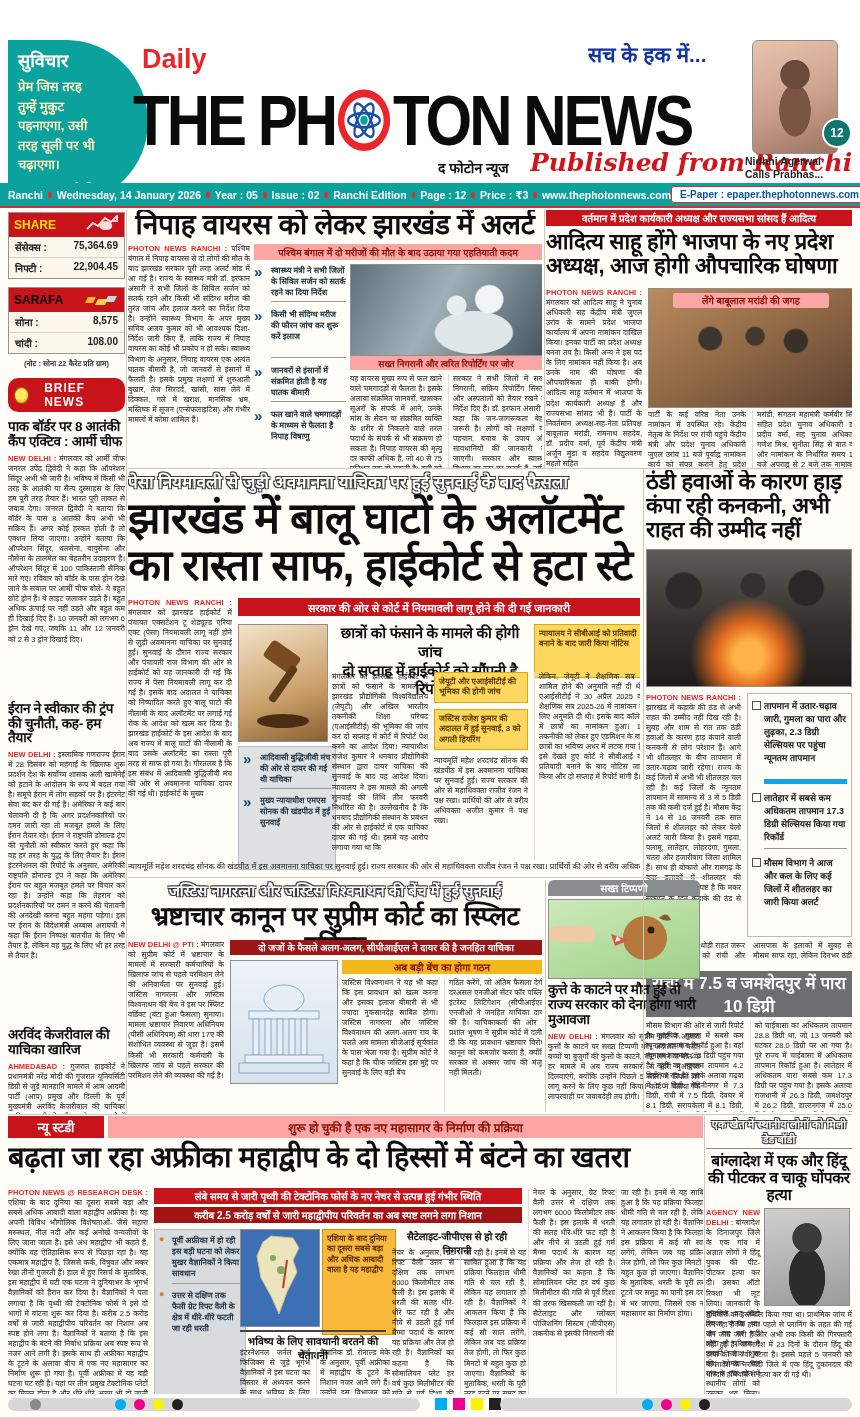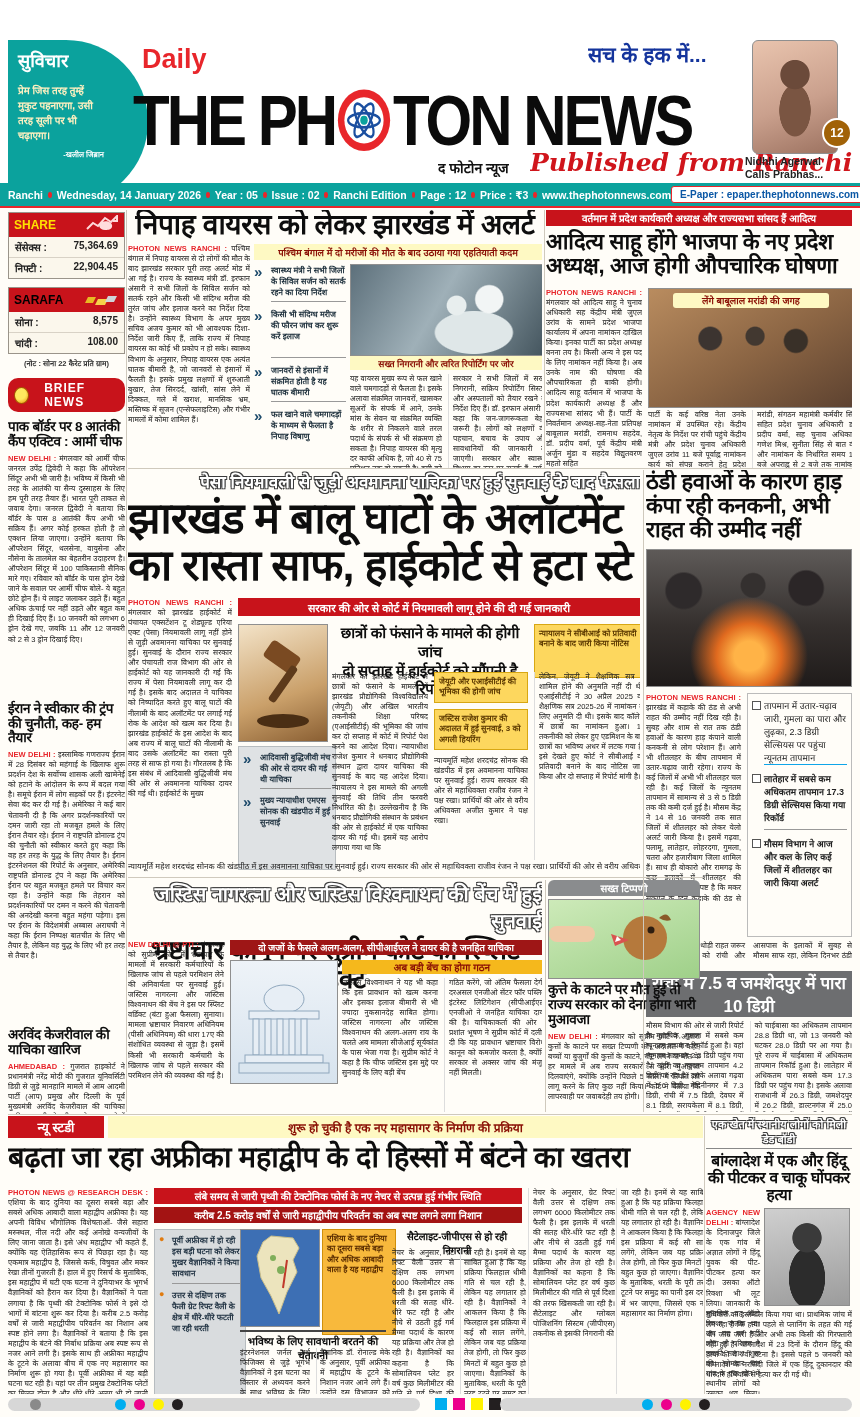--- a/index.html
+++ b/index.html
@@ -2,21 +2,21 @@
 <html><head>
 <meta charset="utf-8">
 <style>
   html,body{margin:0;padding:0}
   body{background:#a8adb3;font-family:"Liberation Sans","DejaVu Sans",sans-serif}
   #page{position:relative;width:860px;height:1417px;background:#fffdf8;margin:0 auto;overflow:hidden}
   .abs{position:absolute;overflow:hidden}
   .jtxt{font-size:7.5px;line-height:1.34;text-align:justify;color:#1b1b1b}
   .dl{font-weight:bold;color:#e8262b}
   .hl{font-weight:800;color:#0d0d0d;line-height:1.1;letter-spacing:-0.3px}
-  .ystrip{background:#fef9c3;color:#8a1005;font-weight:bold;text-align:center;display:flex;align-items:center;justify-content:center}
+  .ystrip{background:#fca5a5;color:#8a1005;font-weight:bold;text-align:center;display:flex;align-items:center;justify-content:center}
   .rstrip{background:#c8131b;color:#fff;font-weight:bold;text-align:center;display:flex;align-items:center;justify-content:center}
   .outk{font-weight:800;color:#fff;text-shadow:-1px -1px 0 #3c3c3c,1px -1px 0 #3c3c3c,-1px 1px 0 #3c3c3c,1px 1px 0 #3c3c3c}
   .vline{position:absolute;width:1px;background:#cfc9bd}
   .hline{position:absolute;height:1px;background:#cfc9bd}
   .photo{border:1px solid #8f8f8f}
   .dot{display:inline-block;width:6px;height:6px;border-radius:50%;background:#e8262b;margin:0 5px;vertical-align:middle}
   .chev{color:#1d4a6b;font-weight:800;font-size:15px;line-height:1;flex:0 0 14px}
   .gbul{color:#e07b10;font-size:9px;flex:0 0 10px;line-height:1.2}
   .sqbul{display:inline-block;width:7px;height:7px;border:1.5px solid #555;background:#fff;flex:0 0 7px;margin-top:2px}
   .bitem{display:flex;gap:3px;align-items:flex-start}
@@ -30,21 +30,21 @@
   .csq{width:12px;height:12px;margin:0 3px}
 </style>
 </head>
 <body>
 
 <div id="page">
 
   <div class="abs" style="left:0;top:0;width:860px;height:183px;background:#fff">
     <div class="abs teal-bar" style="left:8px;top:40px;width:120px;height:148px;border-radius:0 110px 110px 0;padding:8px 10px;color:#fff">
       <div style="font-size:18px;font-weight:800;color:#fff">सुविचार</div>
-      <div style="font-size:10px;font-weight:bold;color:#fdf0c0;margin-top:11px;line-height:1.5;width:82px">प्रेम जिस तरह तुम्हें मुकुट पहनाएगा, उसी तरह सूली पर भी चढ़ाएगा।</div>
+      <div style="font-size:13px;font-weight:bold;color:#fdf0c0;margin-top:5px;line-height:1.5;width:82px">प्रेम जिस तरह तुम्हें मुकुट पहनाएगा, उसी तरह सूली पर भी चढ़ाएगा।</div>
       <div style="font-size:7.5px;font-weight:bold;margin-top:6px;text-align:right;width:86px">-खलील जिब्रान</div>
     </div>
     <div class="abs" style="left:142px;top:44px;font-size:27px;font-weight:800;color:#e8262b">Daily</div>
     <div class="abs" style="left:133px;top:66px;width:590px;height:92px;display:flex;align-items:center;font-weight:800;color:#0b0b0b;font-size:60px;letter-spacing:-3px;transform:scaleY(1.18);transform-origin:top">
       <span>THE PH</span>
       <span class="abs" style="position:static;display:inline-block;width:56px;height:56px;margin:0 1px">
         <svg viewBox="0 0 60 60" width="56" height="56">
           <circle cx="30" cy="30" r="28" fill="#e8262b"></circle>
           <circle cx="30" cy="30" r="21" fill="#fff"></circle>
           <g stroke="#1b4fa0" stroke-width="2.4" fill="none">
@@ -54,21 +54,21 @@
           </g>
           <circle cx="30" cy="30" r="4" fill="#0ba29d"></circle>
         </svg>
       </span>
       <span>TON NEWS</span>
     </div>
     <div class="abs" style="left:588px;top:40px;font-size:21px;font-weight:800;color:#14349c">सच के हक में...</div>
     <div class="abs" style="left:438px;top:158px;font-size:14px;font-weight:800;color:#111">द फोटोन न्यूज</div>
     <div class="abs" style="left:530px;top:148px;font-size:25px;font-weight:bold;font-style:italic;color:#d0151c;font-family:'DejaVu Serif','Liberation Serif',serif">Published from Ranchi</div>
     <div class="abs photo" style="left:752px;top:40px;width:84px;height:112px;border-radius:6px;background:radial-gradient(circle at 50% 30%,#6b4a3a 0 16%,transparent 17%),radial-gradient(ellipse at 50% 62%,#7a5542 0 26%,transparent 27%),linear-gradient(160deg,#e9c4ae,#caa08d 55%,#9c7260)"></div>
-    <div class="abs" style="left:822px;top:118px;width:26px;height:26px;border-radius:50%;background:#a16207;color:#fff;font-weight:800;font-size:12px;display:flex;align-items:center;justify-content:center;border:2px solid #fff">12</div>
+    <div class="abs" style="left:822px;top:118px;width:26px;height:26px;border-radius:50%;background:#0f766e;color:#fff;font-weight:800;font-size:12px;display:flex;align-items:center;justify-content:center;border:2px solid #fff">12</div>
     <div class="abs" style="left:745px;top:155px;width:112px;font-size:10.5px;font-weight:800;color:#222;line-height:1.25">
       <div>Nidhhi Agerwal</div>
       <div>Calls Prabhas...</div>
     </div>
   </div>
 
   <div class="abs teal-bar" style="left:0;top:183px;width:860px;height:23px;display:flex;align-items:center;padding:0 8px;color:#fff;font-size:10.5px;font-weight:bold;white-space:nowrap">
     <span>Ranchi</span>
       <span class="dot"></span>
     <span>Wednesday, 14 January 2026</span>
@@ -184,21 +184,21 @@
     <div class="hl" style="font-size:22px;margin-top:4px">आदित्य साहू होंगे भाजपा के नए प्रदेश अध्यक्ष, आज होगी औपचारिक घोषणा</div>
     <div class="abs jtxt" style="left:0;top:78px;width:96px;height:180px"><span class="dl">PHOTON NEWS RANCHI :</span> <span>मंगलवार को आदित्य साहू ने चुनाव अधिकारी सह केंद्रीय मंत्री जुएल उरांव के सामने प्रदेश भाजपा कार्यालय में अपना नामांकन दाखिल किया। इनका पार्टी का प्रदेश अध्यक्ष बनना तय है। किसी अन्य ने इस पद के लिए नामांकन नहीं किया है। अब उनके नाम की घोषणा की औपचारिकता ही बाकी होगी। आदित्य साहू वर्तमान में भाजपा के प्रदेश कार्यकारी अध्यक्ष हैं और राज्यसभा सांसद भी हैं। पार्टी के निवर्तमान अध्यक्ष-सह-नेता प्रतिपक्ष बाबूलाल मरांडी, रामनाथ सहदेव, डॉ. प्रदीप वर्मा, पूर्व केंद्रीय मंत्री अर्जुन मुंडा व सहदेव विद्युतवरण महतो सहित</span></div>
     <div class="abs photo" style="left:102px;top:78px;width:204px;height:118px;background:radial-gradient(circle at 30% 42%,#3c3430 0 7%,transparent 8%),radial-gradient(circle at 52% 40%,#423830 0 7%,transparent 8%),radial-gradient(circle at 72% 44%,#393028 0 7%,transparent 8%),linear-gradient(150deg,#b98c5f,#8a6443 55%,#5d4230)">
       <div class="ystrip" style="height:15px;font-size:9.5px;margin:4px 24px 0 24px;border-radius:3px">लेंगे बाबूलाल मरांडी की जगह</div>
     </div>
     <div class="abs jtxt" style="left:102px;top:200px;width:98px;height:58px">पार्टी के कई वरिष्ठ नेता उनके नामांकन में उपस्थित रहे। केंद्रीय नेतृत्व के निर्देश पर रांची पहुंचे केंद्रीय मंत्री और प्रदेश चुनाव अधिकारी जुएल उरांव 11 बजे पूर्वाह्न नामांकन कार्य को संपन्न कराने हेतु प्रदेश कार्यालय पहुंचे। प्रदेश अध्यक्ष एवं नेता प्रतिपक्ष बाबूलाल</div>
     <div class="abs jtxt" style="left:206px;top:200px;width:100px;height:58px;border-left:1px solid #ddd;padding-left:4px">मरांडी, संगठन महामंत्री कर्मवीर सिंह सहित प्रदेश चुनाव अधिकारी डॉ. प्रदीप वर्मा, सह चुनाव अधिकारी गणेश मिश्र, सुनीता सिंह से बात की और नामांकन के निर्धारित समय 12 बजे अपराह्न से 2 बजे तक नामांकन कक्ष में बैठकर नामांकन पत्र ग्रहण किया।</div>
   </div>
 
   <div class="abs" style="left:128px;top:470px;width:512px;height:406px">
-    <div class="outk" style="font-size:17px;text-align:right">पेसा नियमावली से जुड़ी अवमानना याचिका पर हुई सुनवाई के बाद फैसला</div>
+    <div class="outk" style="font-size:17px;text-align:left">पेसा नियमावली से जुड़ी अवमानना याचिका पर हुई सुनवाई के बाद फैसला</div>
     <div class="hl" style="font-size:43px;letter-spacing:-1px;margin-top:2px">झारखंड में बालू घाटों के अलॉटमेंट</div>
     <div class="hl" style="font-size:43px;letter-spacing:-1px">का रास्ता साफ, हाईकोर्ट से हटा स्टे</div>
     <div class="abs jtxt" style="left:0;top:128px;width:104px;height:262px"><span class="dl">PHOTON NEWS RANCHI :</span> <span>मंगलवार को झारखंड हाईकोर्ट में पंचायत एक्सटेंशन टू शेड्यूल्ड एरिया एक्ट (पेसा) नियमावली लागू नहीं होने से जुड़ी अवमानना याचिका पर सुनवाई हुई। सुनवाई के दौरान राज्य सरकार और पंचायती राज विभाग की ओर से हाईकोर्ट को यह जानकारी दी गई कि राज्य में पेसा नियमावली लागू कर दी गई है। इसके बाद अदालत ने याचिका को निष्पादित करते हुए बालू घाटों की नीलामी के बाद अलॉटमेंट पर लगाई गई रोक के आदेश को खत्म कर दिया है। झारखंड हाईकोर्ट के इस आदेश के बाद अब राज्य में बालू घाटों की नीलामी के बाद उसके अलॉटमेंट का रास्ता पूरी तरह से साफ हो गया है। गौरतलब है कि इस संबंध में आदिवासी बुद्धिजीवी मंच की ओर से अवमानना याचिका दायर की गई थी। हाईकोर्ट के मुख्य</span></div>
     <div class="abs rstrip" style="left:110px;top:128px;width:402px;height:18px;font-size:11px">सरकार की ओर से कोर्ट में नियमावली लागू होने की दी गई जानकारी</div>
     <div class="abs photo" style="left:110px;top:154px;width:88px;height:116px;background:linear-gradient(160deg,#f3e3c8,#caa06a 60%,#8a5f33)">
       <svg width="88" height="116" viewBox="0 0 88 116">
           <g>
             <rect x="26" y="22" width="34" height="20" rx="4" fill="#7a4a22" transform="rotate(35 43 32)"></rect>
             <rect x="40" y="38" width="8" height="42" rx="3" fill="#5d3a1b" transform="rotate(35 44 59)"></rect>
             <ellipse cx="44" cy="96" rx="26" ry="7" fill="#4a2e14"></ellipse>
@@ -231,42 +231,42 @@
   </div>
 
   <div class="abs" style="left:646px;top:470px;width:206px;height:642px">
     <div class="hl" style="font-size:22px">ठंडी हवाओं के कारण हाड़ कंपा रही कनकनी, अभी राहत की उम्मीद नहीं</div>
     <div class="photo" style="margin-top:6px;width:204px;height:136px;background:radial-gradient(circle at 18% 30%,#2e2a2b 0 9%,transparent 10%),radial-gradient(circle at 52% 26%,#34302f 0 8%,transparent 9%),radial-gradient(circle at 78% 28%,#2b2627 0 9%,transparent 10%),radial-gradient(circle at 50% 78%,#ffb347 0 10%,#e06a1f 22%,transparent 40%),linear-gradient(180deg,#5e5a58,#35302e 55%,#1f1b1a)"></div>
     <div style="display:flex;gap:6px;margin-top:6px">
       <div class="jtxt" style="width:100px;height:232px"><span class="dl">PHOTON NEWS RANCHI :</span> <span>झारखंड में कड़ाके की ठंड से अभी राहत की उम्मीद नहीं दिख रही है। सुबह और शाम से रात तक ठंडी हवाओं के कारण हाड़ कंपाने वाली कनकनी से लोग परेशान हैं। आगे भी शीतलहर के बीच तापमान में उतार-चढ़ाव जारी रहेगा। राज्य के कई जिलों में अभी भी शीतलहर चल रही है। कई जिलों के न्यूनतम तापमान में सामान्य से 3 से 5 डिग्री तक की कमी दर्ज हुई है। मौसम केंद्र ने 14 से 16 जनवरी तक सात जिलों में शीतलहर को लेकर येलो अलर्ट जारी किया है। इसमें गढ़वा, पलामू, लातेहार, लोहरदगा, गुमला, चतरा और हजारीबाग जिला शामिल हैं। साथ ही बोकारो और रामगढ़ के कुछ इलाकों में शीतलहर की संभावना है। इससे स्पष्ट है कि मकर संक्रांति के दिन कड़ाके की ठंड से सामना होना तय है।</span></div>
       <div style="width:100px;display:flex;flex-direction:column;gap:7px;border:1px solid #bbb;padding:5px 4px;height:232px;overflow:hidden">
         <div class="bitem">
             <span class="sqbul"></span>
-            <span style="font-size:9px;font-weight:normal;color:#222;border-bottom:1px solid #0ea5e9;padding-bottom:0">तापमान में उतार-चढ़ाव जारी, गुमला का पारा और लुढ़का, 2.3 डिग्री सेल्सियस पर पहुंचा न्यूनतम तापमान</span>
+            <span style="font-size:9px;font-weight:bold;color:#222;border-bottom:5px solid #0ea5e9;padding-bottom:15px">तापमान में उतार-चढ़ाव जारी, गुमला का पारा और लुढ़का, 2.3 डिग्री सेल्सियस पर पहुंचा न्यूनतम तापमान</span>
           </div>
         <div class="bitem">
             <span class="sqbul"></span>
             <span style="font-size:9px;font-weight:bold;color:#222;border-bottom:1px solid #999;padding-bottom:5px">लातेहार में सबसे कम अधिकतम तापमान 17.3 डिग्री सेल्सियस किया गया रिकॉर्ड</span>
           </div>
         <div class="bitem">
             <span class="sqbul"></span>
             <span style="font-size:9px;font-weight:bold;color:#222">मौसम विभाग ने आज और कल के लिए कई जिलों में शीतलहर का जारी किया अलर्ट</span>
           </div>
       </div>
     </div>
     <div class="jtxt" style="margin-top:4px;height:24px;column-count:2;column-gap:8px">और धूप निकलने से थोड़ी राहत जरूर मिलेगी। मंगलवार को रांची और आसपास के इलाकों में सुबह से मौसम साफ रहा, लेकिन दिनभर ठंडी हवाएं चलती रहीं।</div>
     <div style="margin-top:6px;background:#6d6e70;color:#fff;font-weight:800;font-size:17px;text-align:center;padding:0 0">रांची में 7.5 व जमशेदपुर में पारा 10 डिग्री</div>
     <div style="display:flex;gap:6px;margin-top:4px">
       <div class="jtxt" style="width:100px;height:148px">मौसम विभाग की ओर से जारी रिपोर्ट के मुताबिक, गुमला में सबसे कम न्यूनतम तापमान रिकॉर्ड हुआ है। वहां न्यूनतम तापमान 2.3 डिग्री पहुंच गया है। खूंटी का न्यूनतम तापमान 4.2 डिग्री पर रहा है। इसके अलावा गढ़वा में 5.6 डिग्री, मेदिनीनगर में 7.3 डिग्री, रांची में 7.5 डिग्री, देवघर में 8.1 डिग्री, सरायकेला में 8.1 डिग्री, हजारीबाग में 8.2 डिग्री, लोहरदगा में 8.5 डिग्री, लातेहार में 8.9 डिग्री, बोकारो में 9.2 डिग्री, चतरा में 9.6 और जमशेदपुर में 10.0 डिग्री रहा। मौसम केंद्र के मुताबिक अधिकतम तापमान में भी कमी आई है। 12 जनवरी</div>
       <div class="jtxt" style="width:100px;height:148px;border-left:1px solid #ddd;padding-left:4px">को चाईबासा का अधिकतम तापमान 28.8 डिग्री था, जो 13 जनवरी को घटकर 28.0 डिग्री पर आ गया है। पूरे राज्य में चाईबासा में अधिकतम तापमान रिकॉर्ड हुआ है। लातेहार में अधिकतम पारा सबसे कम 17.3 डिग्री पर पहुंच गया है। इसके अलावा राजधानी में 26.3 डिग्री, जमशेदपुर में 26.2 डिग्री, डाल्टनगंज में 25.0 डिग्री, देवघर में 24.8 डिग्री, पाकुड़ में 24.8 डिग्री, गिरिडीह में 24.6 डिग्री, खूंटी में 23.8 डिग्री, चाईबासा में 23.1 डिग्री, बोकारो में 23.1 डिग्री, गुमला में 22.6 डिग्री, हजारीबाग में 21.9 डिग्री, रांची में 21.6 डिग्री और लोहरदगा में 20.3 डिग्री अधिकतम तापमान रहा।</div>
     </div>
   </div>
 
   <div class="abs" style="left:128px;top:880px;width:414px;height:232px">
-    <div class="outk" style="font-size:20px;text-align:right">जस्टिस नागरत्ना और जस्टिस विश्वनाथन की बेंच में हुई सुनवाई</div>
+    <div class="outk" style="font-size:15px;text-align:center">जस्टिस नागरत्ना और जस्टिस विश्वनाथन की बेंच में हुई सुनवाई</div>
     <div class="hl" style="font-size:26px;text-align:center;margin-top:2px">भ्रष्टाचार कानून पर सुप्रीम कोर्ट का स्प्लिट वर्डिक्ट</div>
     <div class="abs jtxt" style="left:0;top:60px;width:96px;height:172px"><span class="dl">NEW DELHI @ PTI :</span> <span>मंगलवार को सुप्रीम कोर्ट में भ्रष्टाचार के मामलों में सरकारी कर्मचारियों के खिलाफ जांच से पहले परमिशन लेने की अनिवार्यता पर सुनवाई हुई। जस्टिस नागरत्ना और जस्टिस विश्वनाथन की बेंच ने इस पर स्प्लिट वर्डिक्ट (बंटा हुआ फैसला) सुनाया। मामला भ्रष्टाचार निवारण अधिनियम (पीसी अधिनियम) की धारा 17ए की संशोधित व्यवस्था से जुड़ा है। इसमें किसी भी सरकारी कर्मचारी के खिलाफ जांच से पहले सरकार की परमिशन लेने की व्यवस्था की गई है।</span></div>
     <div class="abs rstrip" style="left:102px;top:60px;width:312px;height:15px;font-size:9.5px;background:#9e1616">दो जजों के फैसले अलग-अलग, सीपीआईएल ने दायर की है जनहित याचिका</div>
     <div class="abs photo" style="left:102px;top:80px;width:106px;height:122px;background:linear-gradient(180deg,#eef3f8,#d7e3ee)">
       <svg width="106" height="122" viewBox="0 0 106 122">
           <g stroke="#8fa7bd" fill="#e7eef5">
             <ellipse cx="53" cy="38" rx="20" ry="14"></ellipse>
             <rect x="18" y="50" width="70" height="8"></rect>
             <rect x="22" y="58" width="6" height="36"></rect>
             <rect x="34" y="58" width="6" height="36"></rect>

